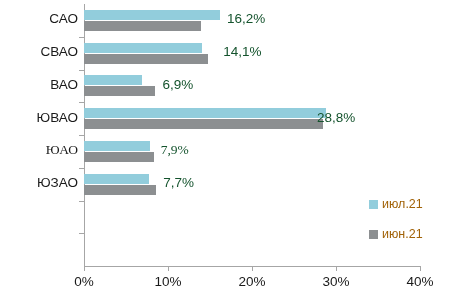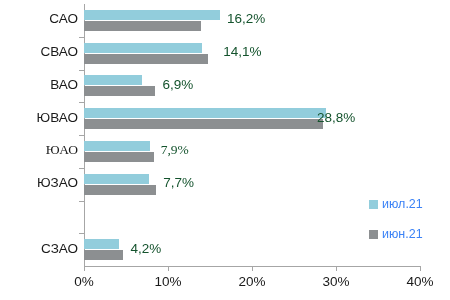--- a/index.html
+++ b/index.html
@@ -114,21 +114,21 @@
     white-space: nowrap;
   }
   .legend-swatch {
     width: 9px;
     height: 9px;
     margin-right: 4px;
     flex: 0 0 auto;
   }
   .legend-text {
     font-size: 12.5px;
-    color: #3b82f6;
+    color: #a16207;
   }
 </style>
 </head>
 <body>
 
 <div id="chart-root">
 
   <div class="plot" id="plot-area"></div>
 
   <div class="axis-y" id="y-axis"></div>
@@ -196,19 +196,13 @@
     </div>
     <div class="ytick" style="left: 79px; top: 167.75px; position: absolute;"></div>
     <div class="cat-row" style="top: 167.75px; height: 32.75px;">
       <div class="cat-label" style="top: 7.375px;">ЮЗАО</div>
       <div class="bar series-a" style="left: 84px; top: 5.875px; width: 64.68px; background: rgb(146, 205, 220);"></div>
       <div class="bar series-b" style="left: 84px; top: 16.875px; width: 72.24px; background: rgb(140, 143, 145);"></div>
       <div class="value-label" style="left: 163.24px; top: 7.375px; text-align: right;">7,7%</div>
     </div>
     <div class="ytick" style="left: 79px; top: 200.5px; position: absolute;"></div>
     <div class="ytick" style="left: 79px; top: 233.25px; position: absolute;"></div>
-    <div class="cat-row" style="top: 233.25px; height: 32.75px;">
-      <div class="cat-label" style="top: 7.375px;">СЗАО</div>
-      <div class="bar series-a" style="left: 84px; top: 5.875px; width: 35.28px; background: rgb(146, 205, 220);"></div>
-      <div class="bar series-b" style="left: 84px; top: 16.875px; width: 39.48px; background: rgb(140, 143, 145);"></div>
-      <div class="value-label" style="left: 130.48px; top: 7.375px;">4,2%</div>
-    </div>
   </div>
 
 </body></html>

